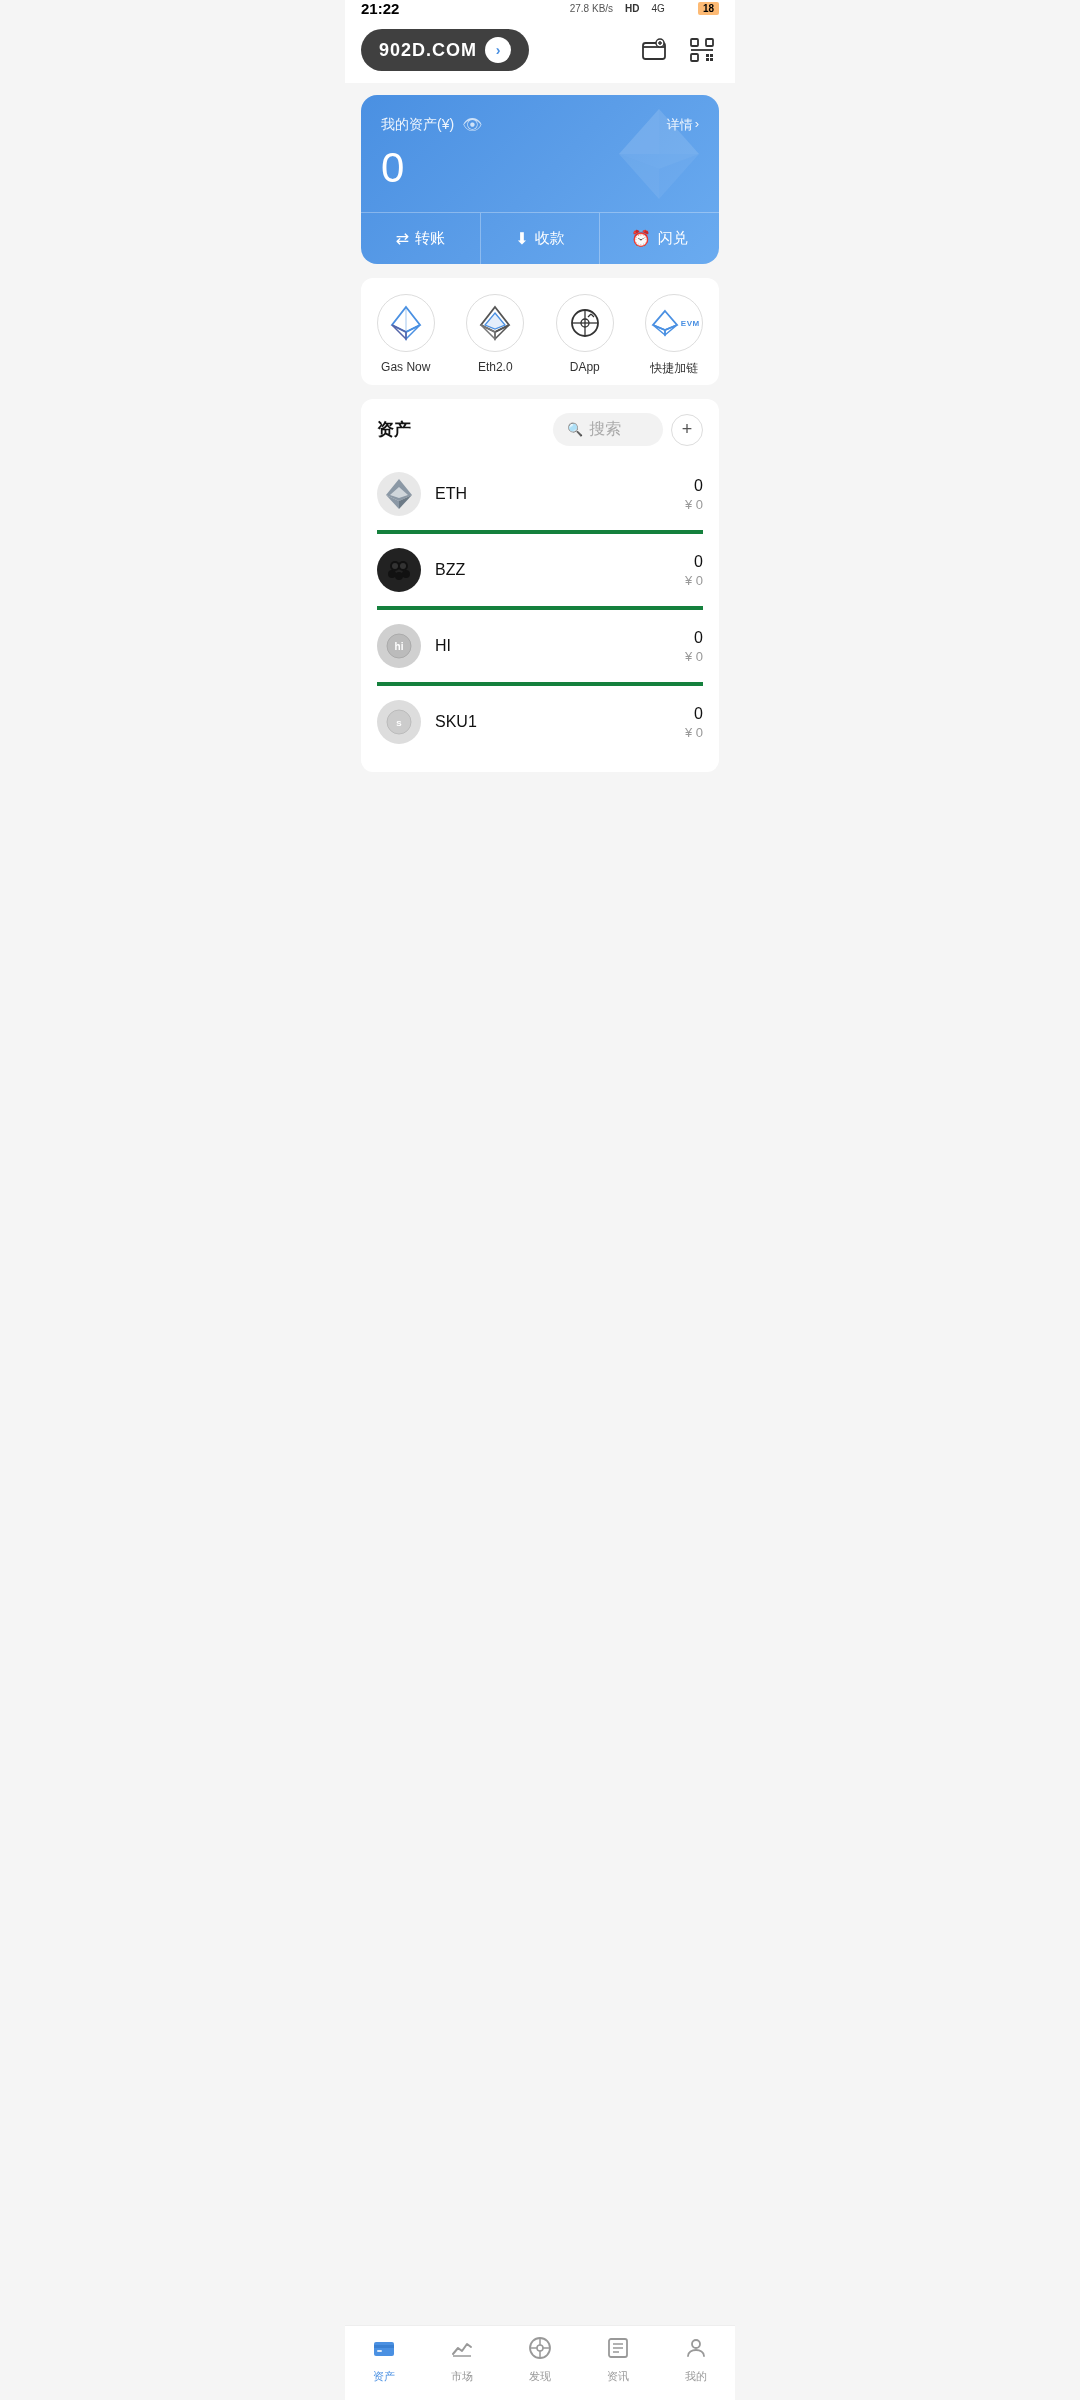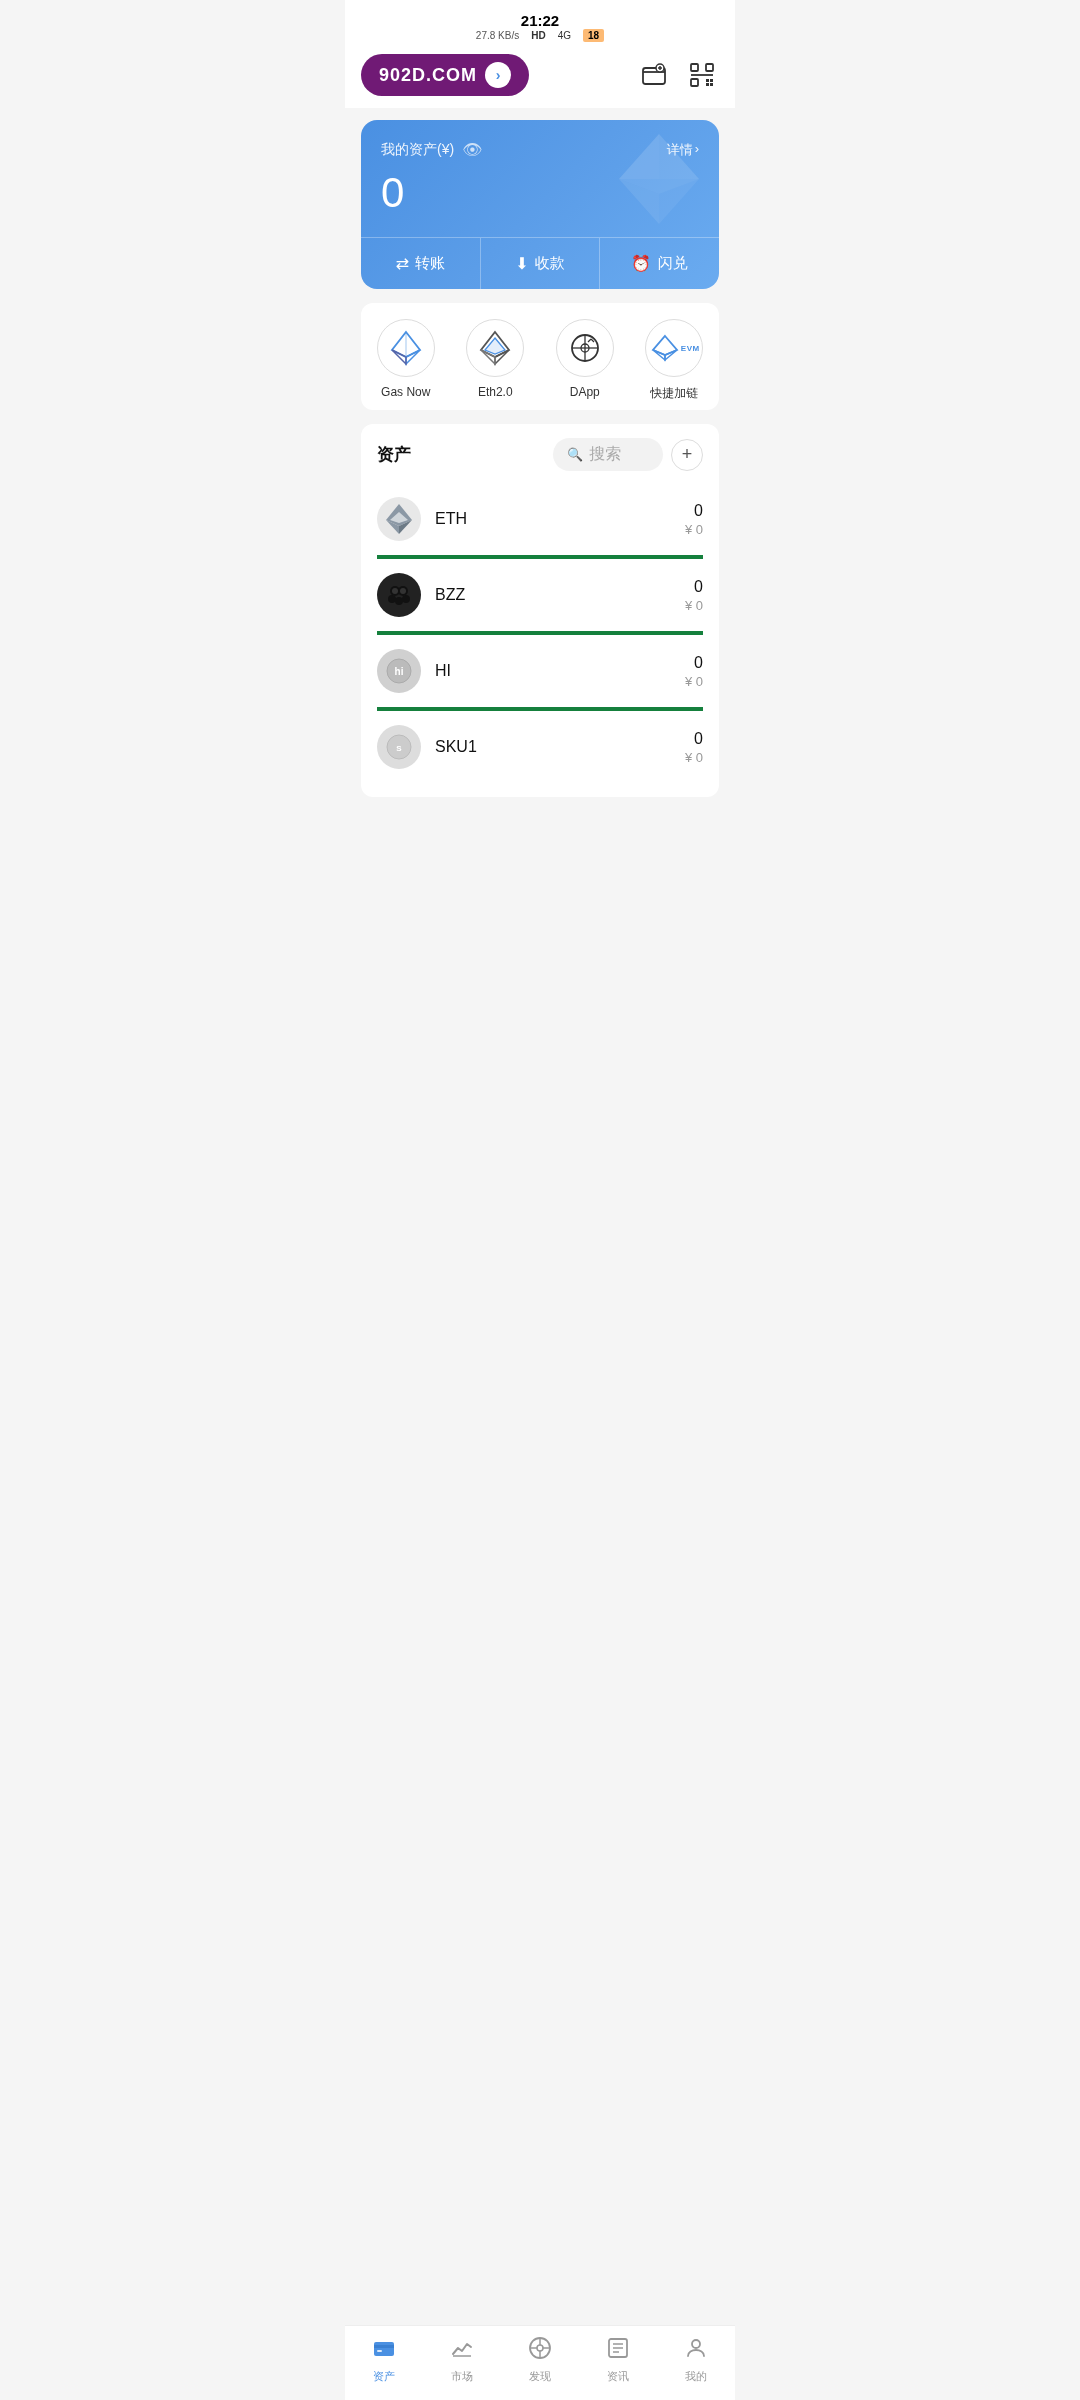--- a/index.html
+++ b/index.html
@@ -10,53 +10,53 @@
       width: 390px;
       min-height: 870px;
       margin: 0 auto;
       position: relative;
       overflow-x: hidden;
     }
     .status-bar {
       display: flex;
       justify-content: space-between;
       align-items: center;
-      padding: 12px 16px 4px;
+      padding: 0 16px 4px;
       background: #fff;
-      flex-direction: column;
     }
     .status-time {
       font-size: 15px;
       font-weight: 600;
       color: #000;
     }
     .status-icons {
       display: flex;
       align-items: center;
       gap: 12px;
       font-size: 11px;
       color: #333;
     }
     .battery-icon {
       background: #fdba74;
       border-radius: 2px;
       padding: 1px 5px;
       color: #000;
       font-size: 10px;
       font-weight: bold;
+      margin-left: 21px;
     }
     .header {
       background: #fff;
       padding: 8px 16px 12px;
       display: flex;
       justify-content: space-between;
       align-items: center;
     }
     .brand-pill {
-      background: #701a75;
+      background: #404040;
       border-radius: 25px;
       padding: 8px 18px;
       display: flex;
       align-items: center;
       gap: 8px;
     }
     .brand-text {
       color: #fff;
       font-size: 18px;
       font-weight: 700;

